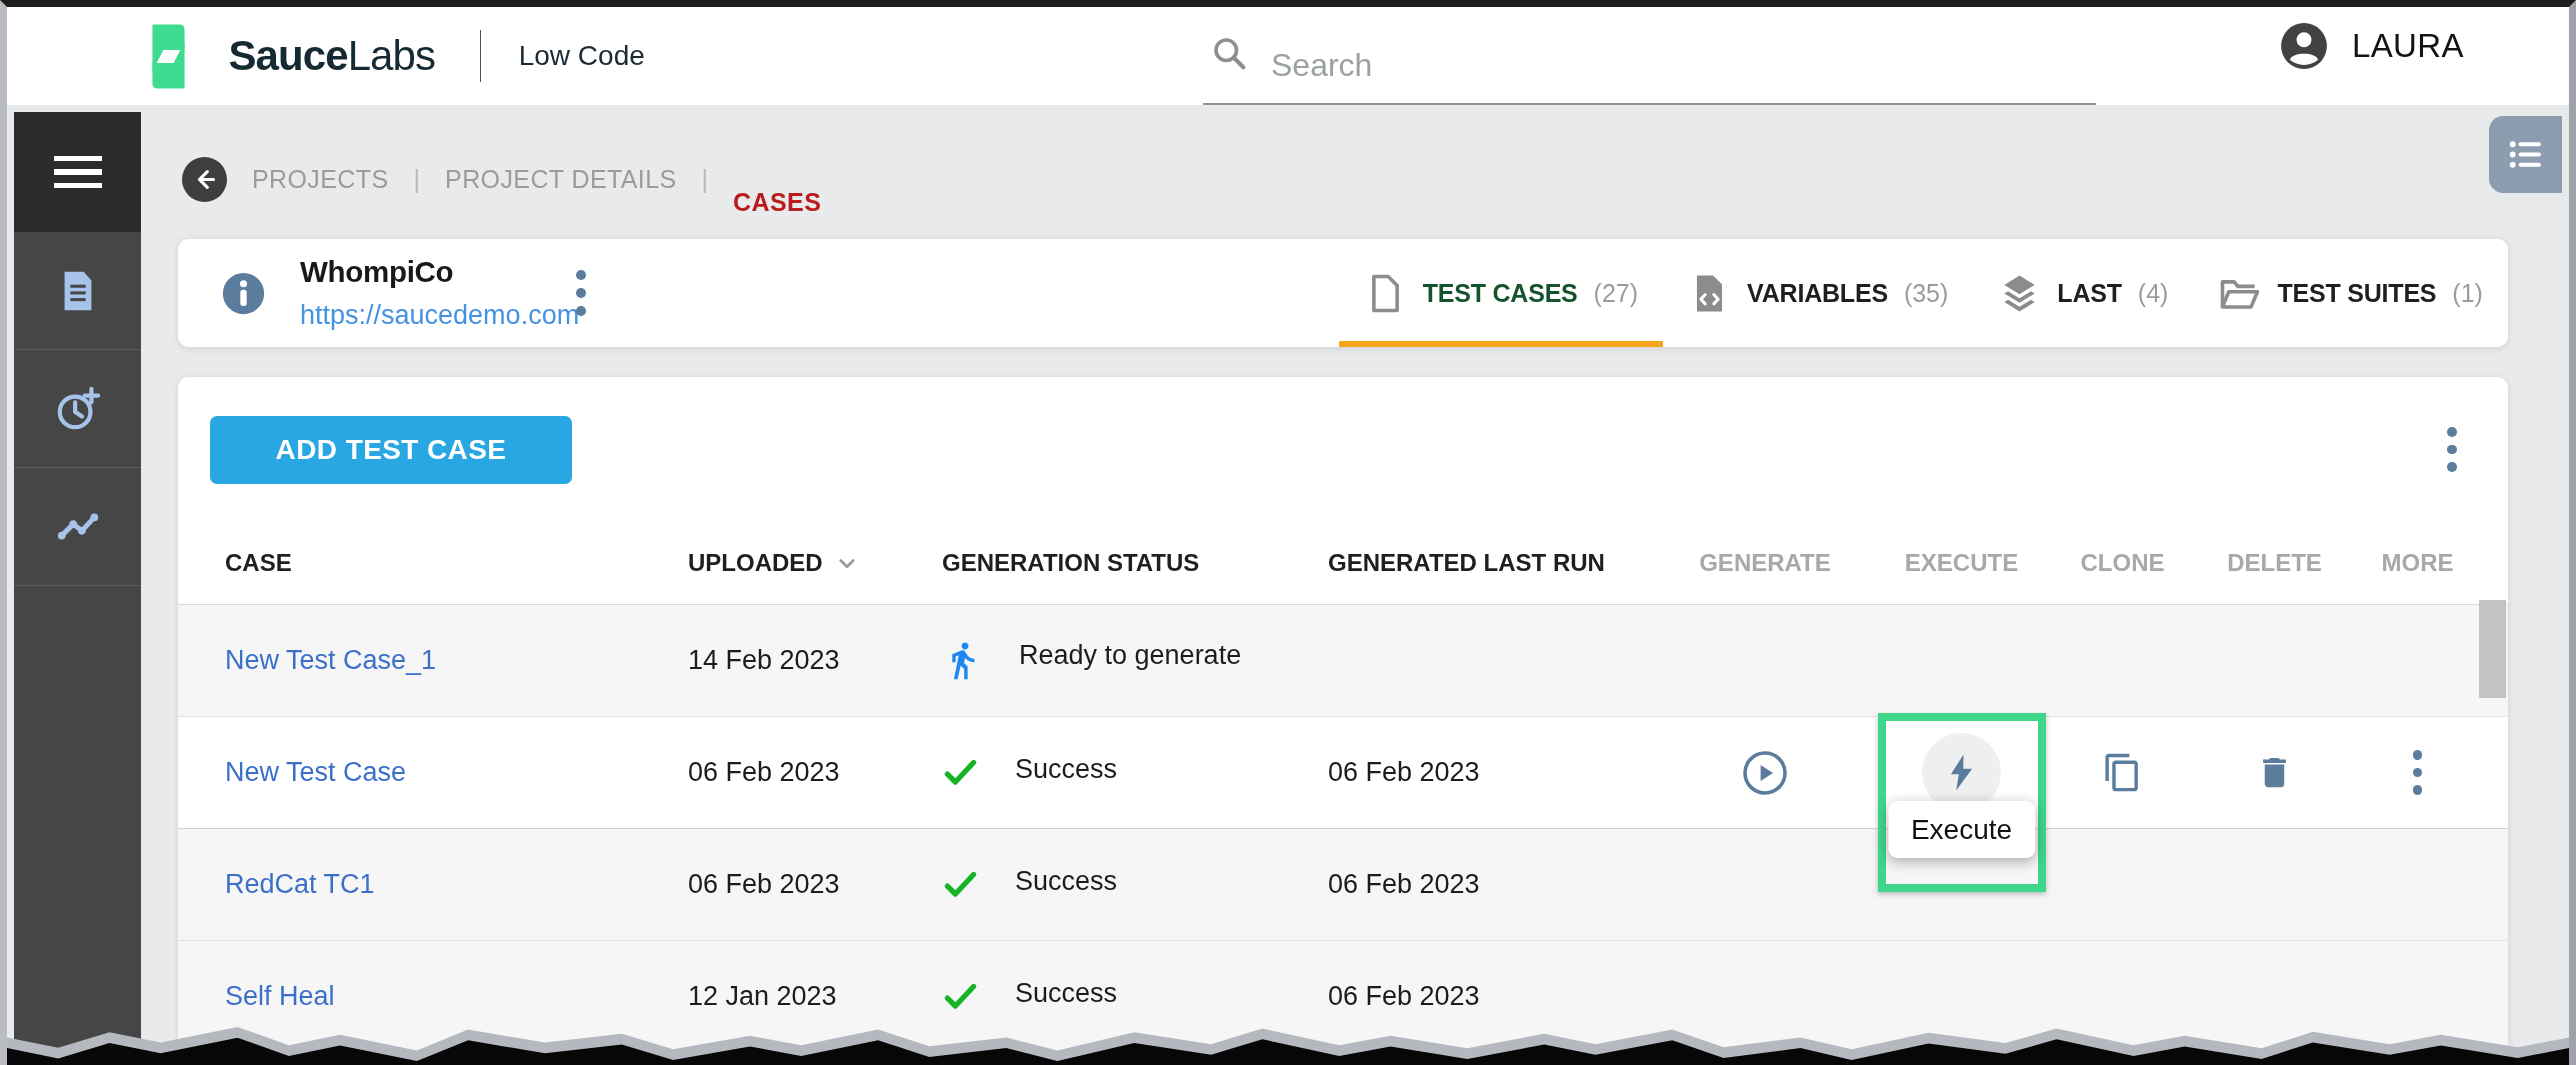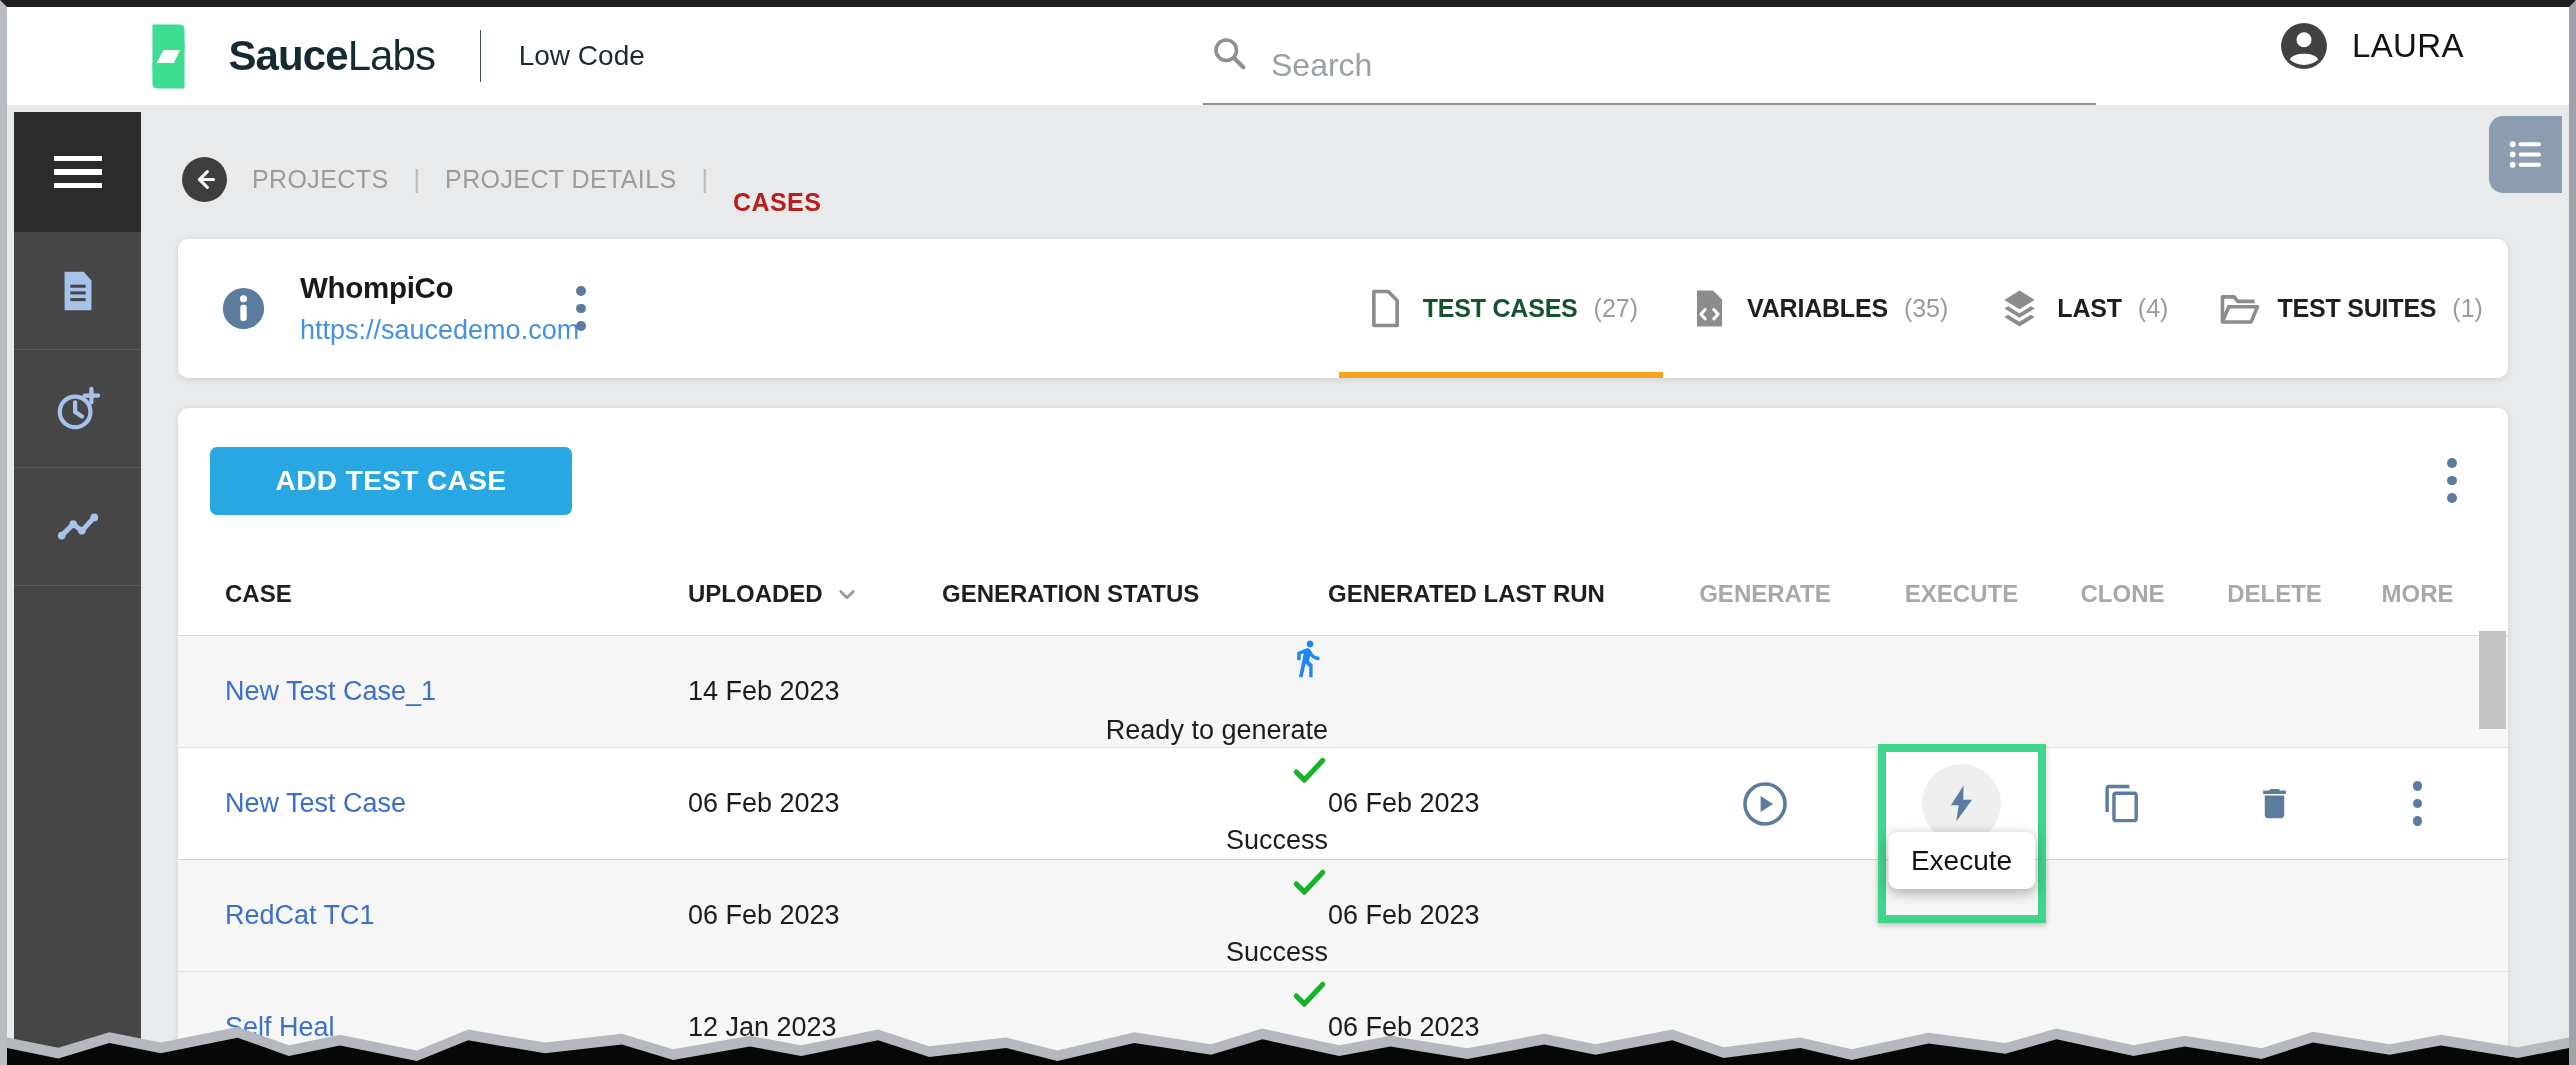--- a/index.html
+++ b/index.html
@@ -62,21 +62,21 @@
   .breadcrumb { display:flex; align-items:center; gap:25px; margin:45px 0 0 41px; height:45px; }
   .back-btn { width:45px; height:45px; border-radius:50%; background:#3e3e3e; display:flex; align-items:center; justify-content:center; cursor:pointer; }
   .back-btn svg { width:27px; height:27px; }
   .crumb { font-size:25px; font-weight:500; color:#9b9b9b; letter-spacing:0.4px; }
   .crumb.current { color:#b91c1c; font-weight:700;margin-top:46px; }
   .crumb-sep { font-size:25px; color:#b8b8b8; }
 
   
   .card { background:#fff; border-radius:10.7px; box-shadow:0 1.8px 7.1px rgba(0,0,0,0.10); }
   .project-card {
-    margin:37px 54px 0 37px; height:139px;
+    margin:37px 54px 0 37px; height:108px;
     display:flex; align-items:center; padding-left:43px; position:relative; overflow:hidden;
   }
   .info-icon { width:45px; height:45px; flex:0 0 auto; }
   .proj-text { margin-left:34px; width:271px; }
   .proj-name { font-size:29.5px; font-weight:700; color:#191919; letter-spacing:-0.3px; }
   .proj-url { font-size:27px; color:#4492e2; margin-top:10.7px; cursor:pointer; }
   .kebab { display:flex; flex-direction:column; gap:8px; align-items:center; cursor:pointer; padding:5.4px; }
   .kebab i { width:9.8px; height:9.8px; border-radius:50%; background:#5b7c9c; }
 
   .tabs { margin-left:auto; height:100%; display:flex; }
@@ -104,21 +104,21 @@
   }
   .thead { height:83px; border-bottom:1.8px solid #d8d8d8; }
   .th { font-size:24px; font-weight:700; color:#1f1f1f; letter-spacing:0; display:flex; align-items:center; gap:9px; white-space:nowrap; }
   .th.action { color:#a8a8a8; justify-content:center; }
   .sort-icon svg { width:30px; height:30px; display:block; }
 
   .trow { height:112px; background:#f6f6f6; border-bottom:1.8px solid #e2e2e2; }
   .trow.row-active { background:#ffffff; border-bottom:1.8px solid #d2d2d2; }
   .td { font-size:27px; color:#1c1c1c; white-space:nowrap; }
   .td.case a { color:#3b6fc9; text-decoration:none; cursor:pointer; }
-  .td.status { display:flex; align-items:flex-end; gap:36px;flex-direction:column; }
+  .td.status { display:flex; align-items:flex-start; gap:36px; }
   .td.status svg { flex:0 0 auto; }
   .action-cell { display:flex; align-items:center; justify-content:center; position:relative; height:100%; }
   .action-cell svg { cursor:pointer; }
   .hidden-actions .action-cell { visibility:hidden; }
   .bolt-wrap { width:79px; height:79px; border-radius:50%; background:#efefef; display:flex; align-items:center; justify-content:center; }
 
   .execute-highlight {
     position:absolute; left:50%; transform:translateX(-50%); top:-3.6px;
     width:168px; height:179px; border:8px solid #3fd58a; z-index:5;
     box-shadow:0 2.7px 5.4px rgba(0,0,0,0.25); pointer-events:none;

